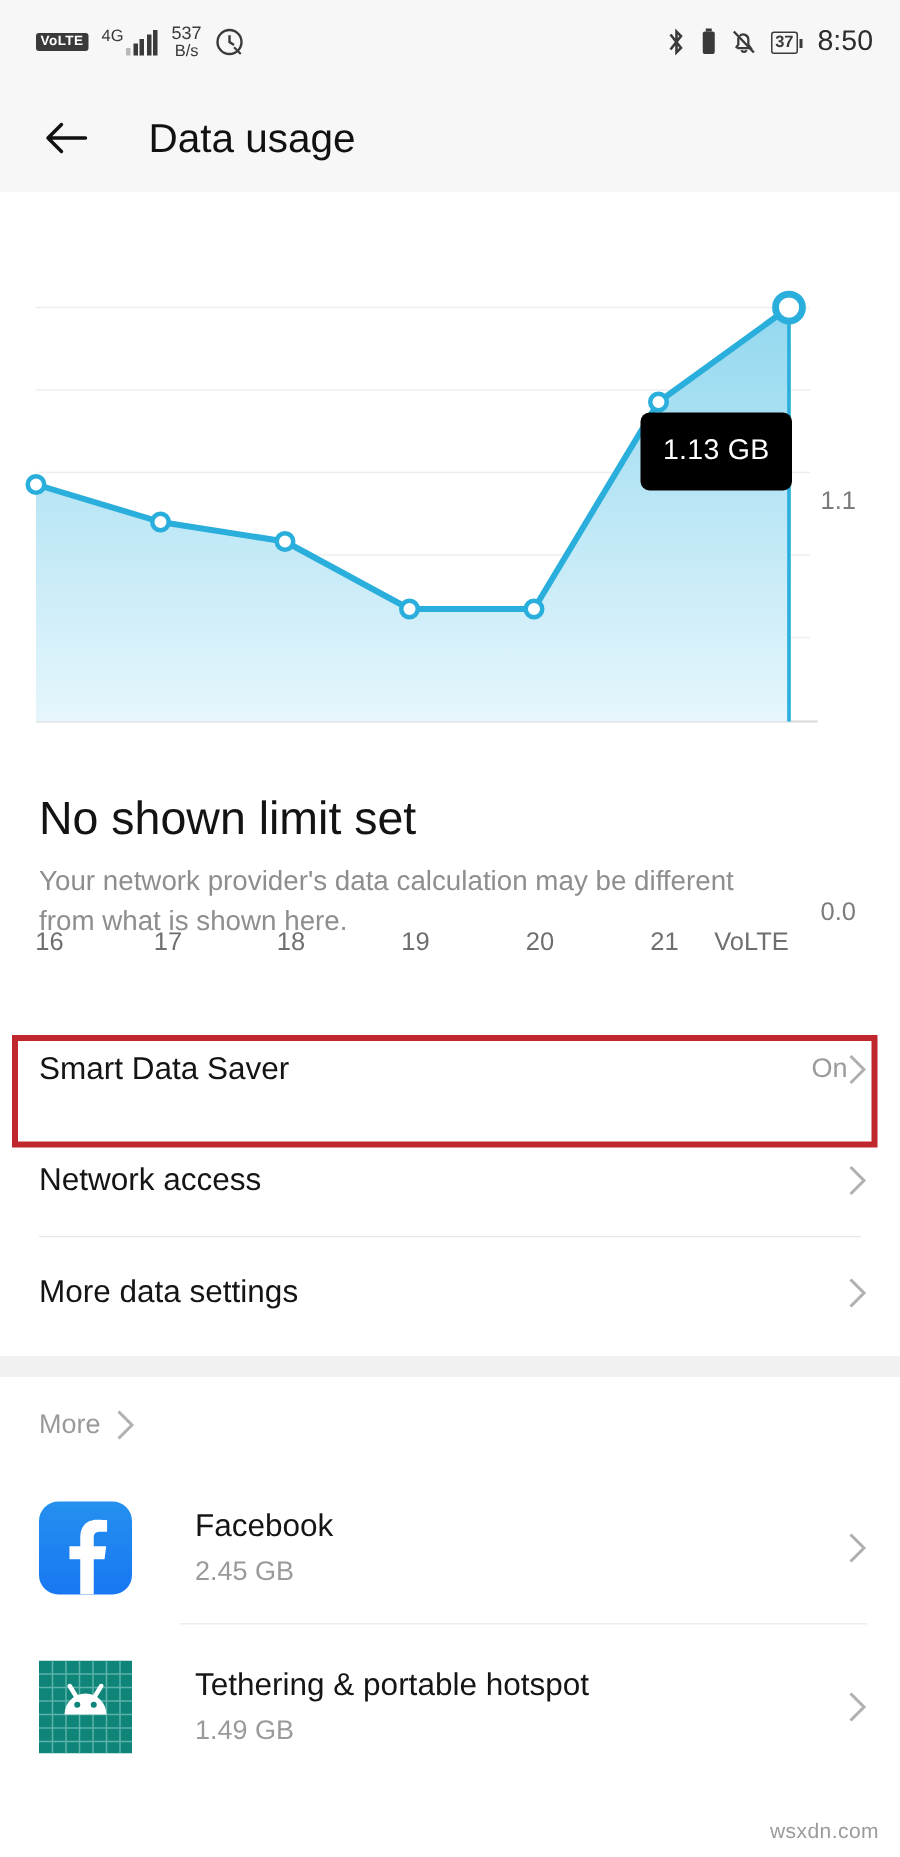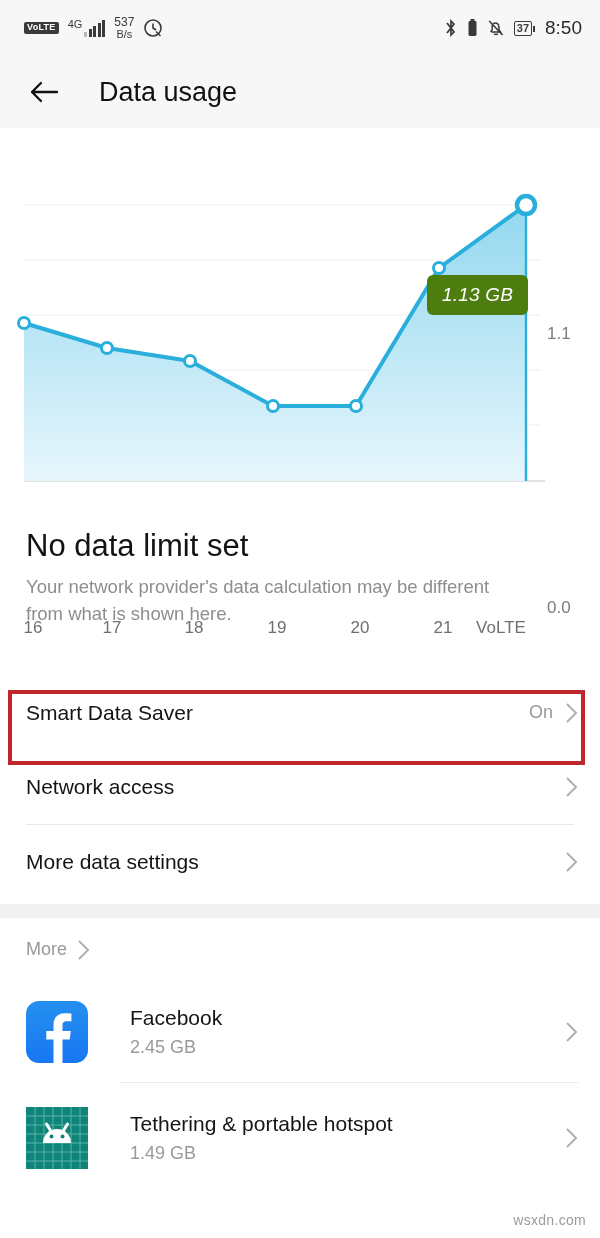--- a/index.html
+++ b/index.html
@@ -116,30 +116,29 @@
   
   .chart-section {
     position: relative;
     height: 390px;
     background: #ffffff;
   }
   .chart-svg { position: absolute; left: 0; top: 0; }
   .tooltip {
     position: absolute;
     left: 427px; top: 147px;
-    width: 101px; height: 40px;
-    background: #4d7c0f;
+    width: 101px; height: 52px;
+    background: #000000;
     border-radius: 6px;
     color: #ffffff;
     font-size: 19px;
     display: flex;
     align-items: center;
     justify-content: center;
     letter-spacing: .2px;
-    font-style: italic;
   }
   .ylab {
     position: absolute;
     font-size: 17px;
     color: #7c7c7c;
   }
   .ylab.top { left: 547px; top: 196px; }
   .ylab.bot { left: 547px; top: 470px; }
   .xaxis {
     position: absolute;
@@ -178,21 +177,21 @@
     position: relative;
     display: flex;
     align-items: center;
     justify-content: space-between;
     padding: 0 22px 0 26px;
     height: 74px;
     box-sizing: border-box;
     background: #ffffff;
   }
   .list-row .label { font-size: 21px; color: #141414; }
-  .row-right { display: flex; align-items: center; gap: 12px; }
+  .row-right { display: flex; align-items: center; gap: 0; }
   .row-value { font-size: 18px; color: #9a9a9a; }
   .chev { width: 13px; height: 22px; }
   .chev path { stroke: #b0b0b0; stroke-width: 2; fill: none; }
   .inset-divider {
     height: 1px;
     background: #e8e8e8;
     margin: 0 26px;
   }
   .highlight-box {
     position: absolute;
@@ -364,21 +363,21 @@
     <span style="left:112px">17</span>
     <span style="left:194px">18</span>
     <span style="left:277px">19</span>
     <span style="left:360px">20</span>
     <span style="left:443px">21</span>
     <span style="left:501px">VoLTE</span>
   </div>
 </div>
 
 <div class="headline-block">
-  <div class="headline">No data limit set</div>
+  <div class="headline">No shown limit set</div>
   <div class="subline">Your network provider's data calculation may be different from what is shown here.</div>
 </div>
 
 <div style="height:48px"></div>
 
 <div class="list-row">
   <span class="label">Smart Data Saver</span>
   <span class="row-right">
     <span class="row-value">On</span>
     <svg class="chev" viewBox="0 0 13 22">

